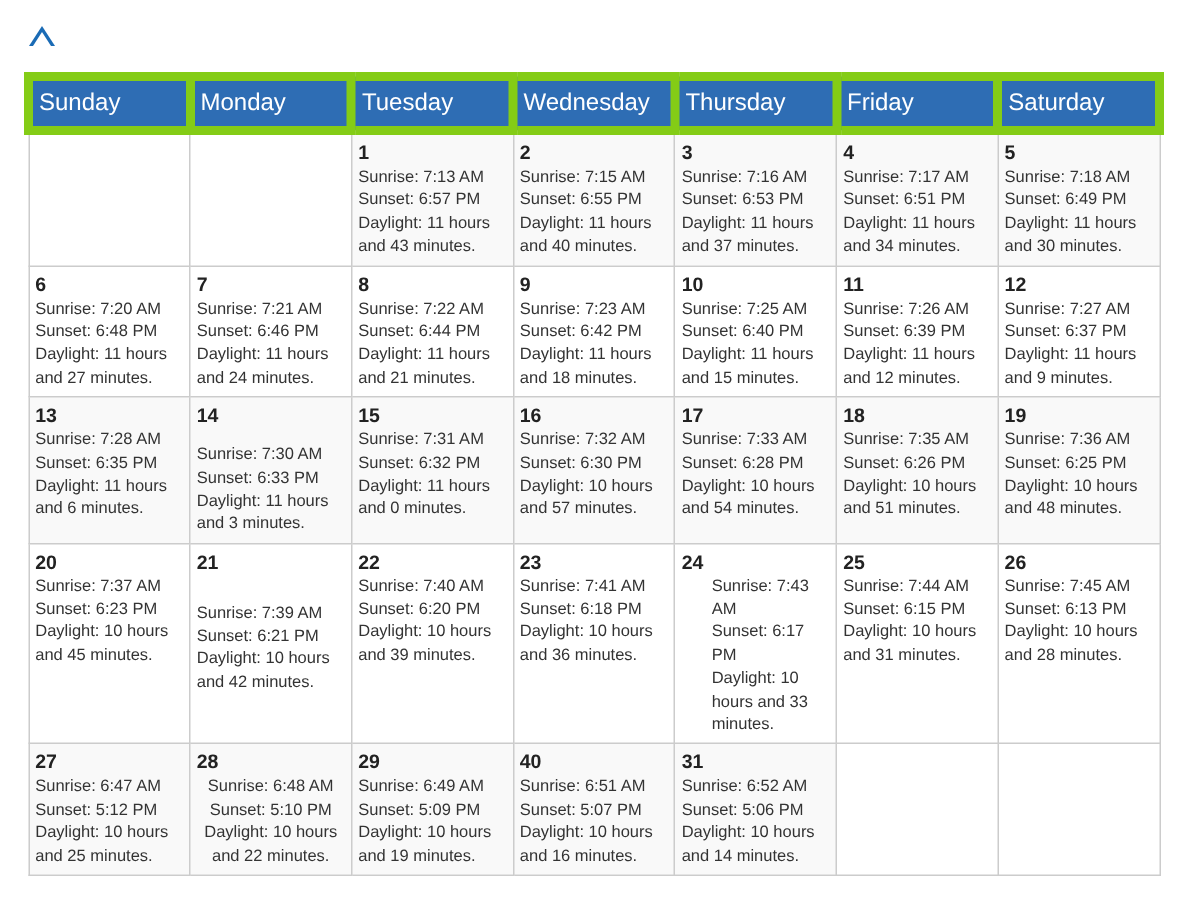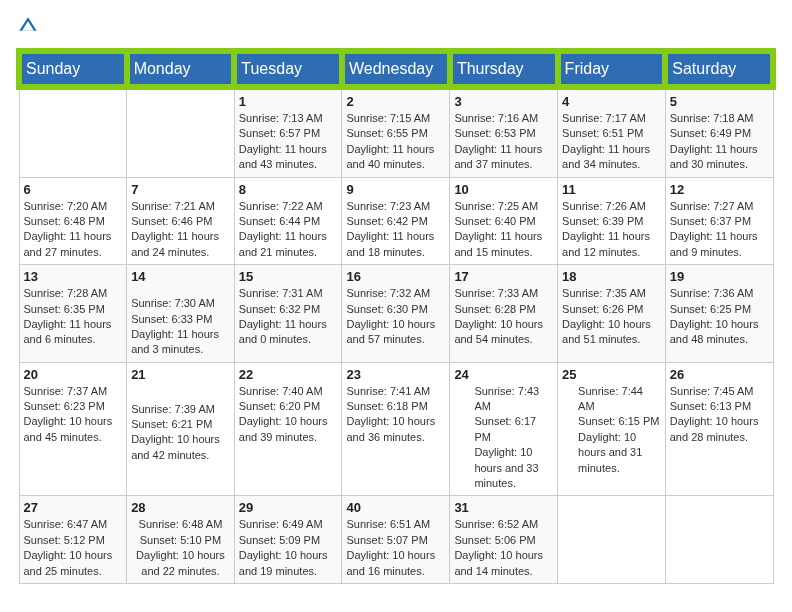--- a/index.html
+++ b/index.html
@@ -268,21 +268,21 @@
 Daylight: 10 hours and 36 minutes.</div>
         </td>
         <td>
           <span class="day-number">24</span>
           <div class="day-info" style="white-space: pre-line; margin-left: 20px;">Sunrise: 7:43 AM
 Sunset: 6:17 PM
 Daylight: 10 hours and 33 minutes.</div>
         </td>
         <td>
           <span class="day-number">25</span>
-          <div class="day-info" style="white-space: pre-line; margin-left: 16px;">Sunrise: 7:44 AM
+          <div class="day-info" style="white-space: pre-line;">Sunrise: 7:44 AM
 Sunset: 6:15 PM
 Daylight: 10 hours and 31 minutes.</div>
         </td>
         <td>
           <span class="day-number">26</span>
           <div class="day-info" style="white-space: pre-line;">Sunrise: 7:45 AM
 Sunset: 6:13 PM
 Daylight: 10 hours and 28 minutes.</div>
         </td>
       </tr>

